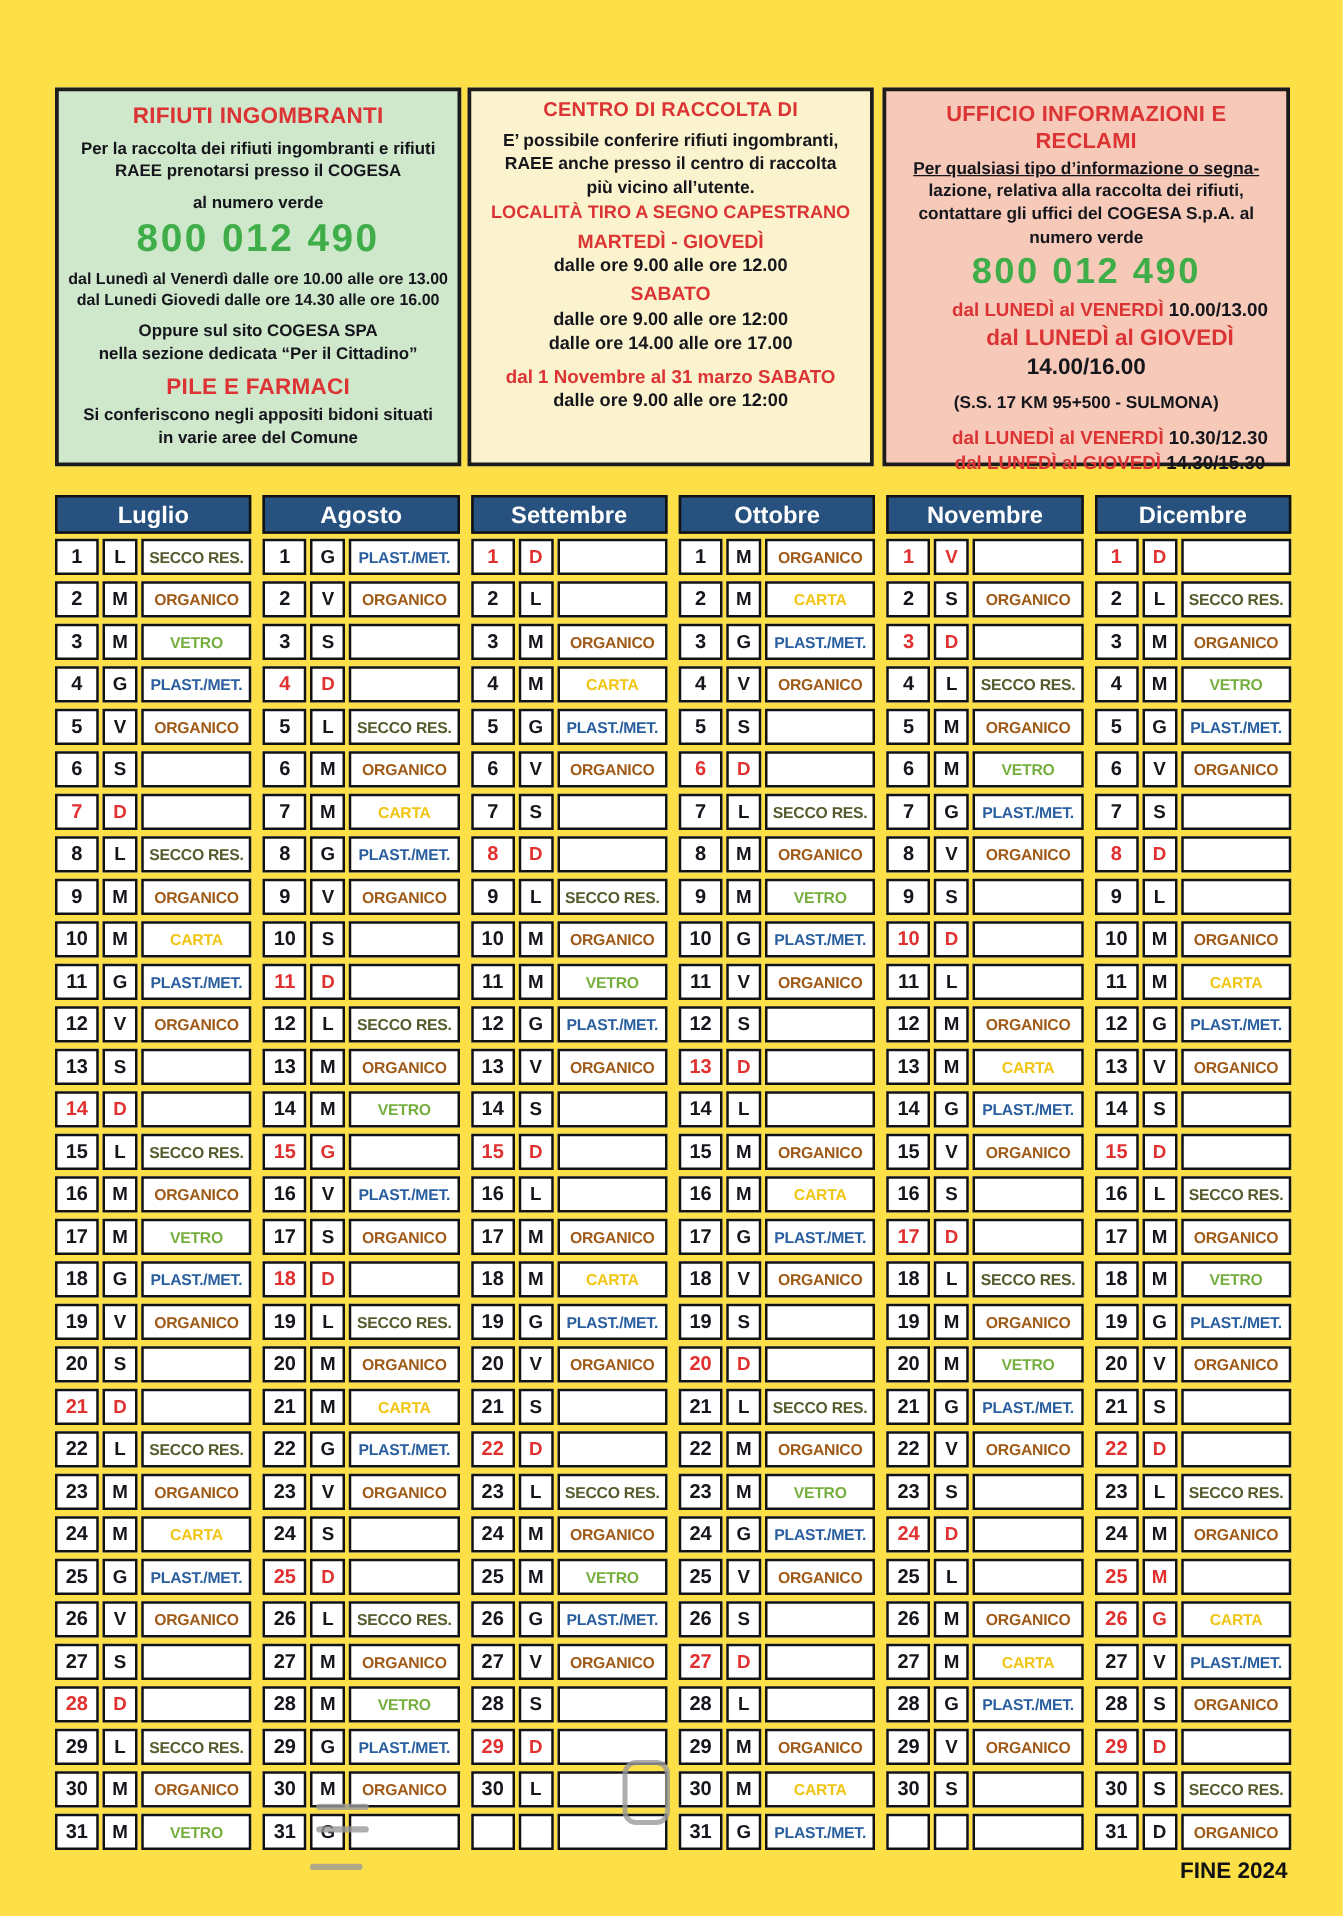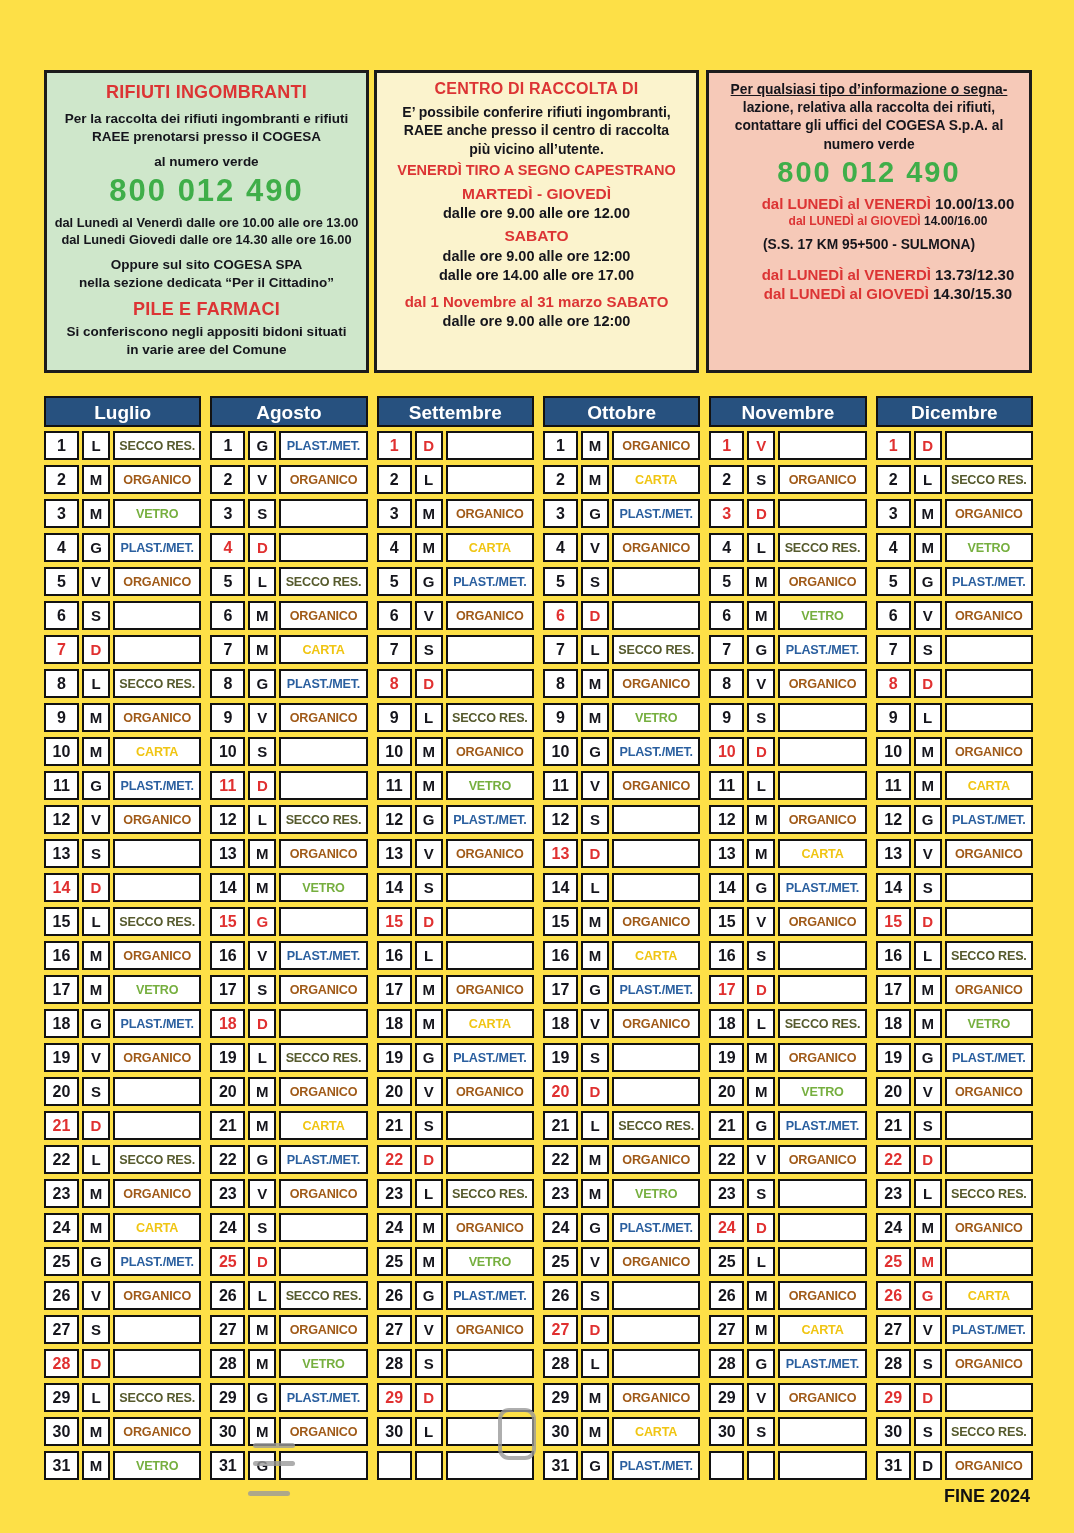--- a/index.html
+++ b/index.html
@@ -62,54 +62,55 @@
     <div class="bx-line">Si conferiscono negli appositi bidoni situati</div>
     <div class="bx-line">in varie aree del Comune</div>
   </div>
 
   <div class="info-box" id="box-centro">
     <div class="bx-title" style="font-size:16px;margin-bottom:5px;">CENTRO DI RACCOLTA DI</div>
     <div class="bx-line" style="font-size:14px;">E’ possibile conferire rifiuti ingombranti,</div>
     <div class="bx-line" style="font-size:14px;">RAEE anche presso il centro di raccolta</div>
     <div class="bx-line" style="font-size:14px;">più vicino all’utente.</div>
     <div class="bx-gap-sm"></div>
-    <div class="bx-line bx-red" style="font-size:14.5px;">VENERDÌ TIRO A SEGNO CAPESTRANO</div>
+    <div class="bx-line bx-red" style="font-size:14.5px;">LOCALITÀ TIRO A SEGNO CAPESTRANO</div>
     <div class="bx-gap-sm"></div>
     <div class="bx-line bx-red" style="font-size:15.5px;">MARTEDÌ - GIOVEDÌ</div>
     <div class="bx-line" style="font-size:14.5px;">dalle ore 9.00 alle ore 12.00</div>
     <div class="bx-gap-sm"></div>
     <div class="bx-line bx-red" style="font-size:15.5px;">SABATO</div>
     <div class="bx-line" style="font-size:14.5px;">dalle ore 9.00 alle ore 12:00</div>
     <div class="bx-line" style="font-size:14.5px;">dalle ore 14.00 alle ore 17.00</div>
     <div class="bx-gap"></div>
     <div class="bx-line bx-red" style="font-size:15px;">dal 1 Novembre al 31 marzo SABATO</div>
     <div class="bx-line" style="font-size:14.5px;">dalle ore 9.00 alle ore 12:00</div>
   </div>
 
   <div class="info-box" id="box-ufficio">
+    <div class="bx-title" style="font-size:17.5px;margin-bottom:3px;">UFFICIO INFORMAZIONI E RECLAMI</div>
     <div class="bx-line" style="font-size:13.8px;text-decoration:underline;">Per qualsiasi tipo d’informazione o segna-</div>
     <div class="bx-line" style="font-size:13.8px;">lazione, relativa alla raccolta dei rifiuti,</div>
     <div class="bx-line" style="font-size:13.8px;">contattare gli uffici del COGESA S.p.A. al</div>
     <div class="bx-line" style="font-size:13.8px;">numero verde</div>
     <div class="bx-phone" style="font-size:29px;margin:2px 0 5px 0;">800 012 490</div>
     <div class="bx-line hours-line" style="font-size:15px;">
       <span class="hl">dal LUNEDÌ al VENERDÌ</span>
       <span class="ht">10.00/13.00</span>
     </div>
-    <div class="bx-line hours-line" style="font-size:12px;">
+    <div class="bx-line hours-line" style="font-size:18px;">
       <span class="hl">dal LUNEDÌ al GIOVEDÌ</span>
       <span class="ht">14.00/16.00</span>
     </div>
     <div class="bx-gap"></div>
     <div class="bx-line" style="font-size:13.8px;">(S.S. 17 KM 95+500 - SULMONA)</div>
     <div class="bx-gap"></div>
       <div class="bx-gap-sm"></div>
     <div class="bx-line hours-line" style="font-size:15px;">
       <span class="hl">dal LUNEDÌ al VENERDÌ</span>
-      <span class="ht">13.73/12.30</span>
+      <span class="ht">10.30/12.30</span>
     </div>
     <div class="bx-line hours-line" style="font-size:15px;">
       <span class="hl">dal LUNEDÌ al GIOVEDÌ</span>
       <span class="ht">14.30/15.30</span>
     </div>
   </div>
 
   <div id="calendars">
       <div class="cal-col">
         <div class="cal-head">Luglio</div>

